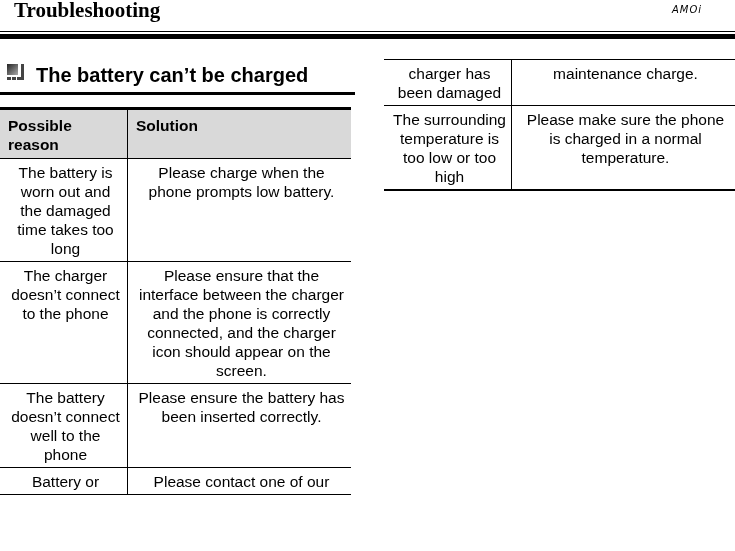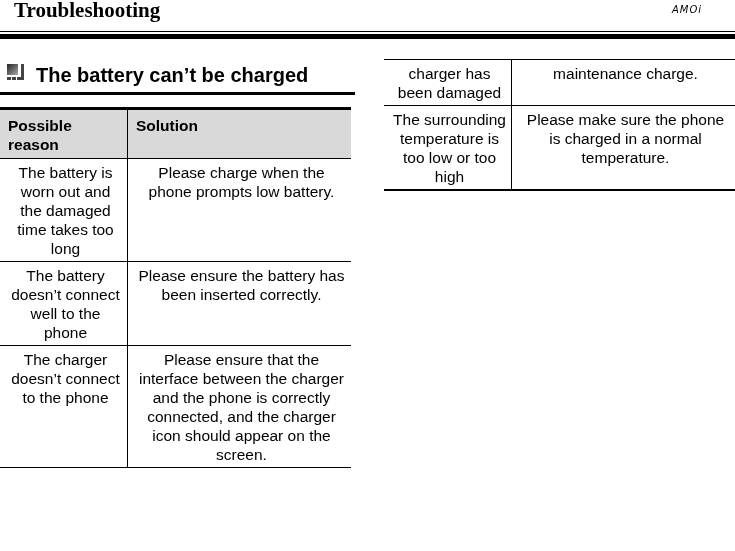--- a/index.html
+++ b/index.html
@@ -50,26 +50,30 @@
   <tbody>
       <tr>
     <th class="c1">Possible reason</th>
     <th>Solution</th>
   </tr>
   <tr>
     <td class="c1">The battery is worn out and the damaged time takes too long</td>
     <td>Please charge when the phone prompts low battery.</td>
   </tr>
   <tr>
+    <td class="c1">The charger doesn’t connect to the phone</td>
+    <td>Please ensure that the interface between the charger and the phone is correctly connected, and the charger icon should appear on the screen.</td>
+  </tr>
+  <tr>
     <td class="c1">The battery doesn’t connect well to the phone</td>
     <td>Please ensure the battery has been inserted correctly.</td>
   </tr>
   <tr>
-    <td class="c1">The charger doesn’t connect to the phone</td>
-    <td>Please ensure that the interface between the charger and the phone is correctly connected, and the charger icon should appear on the screen.</td>
+    <td class="c1">Battery or</td>
+    <td>Please contact one of our</td>
   </tr>
 </tbody>
   </table>
 
 <table class="right-table">
   <tbody>
       <tr>
     <td class="c1">charger has been damaged</td>
     <td>maintenance charge.</td>
   </tr>

